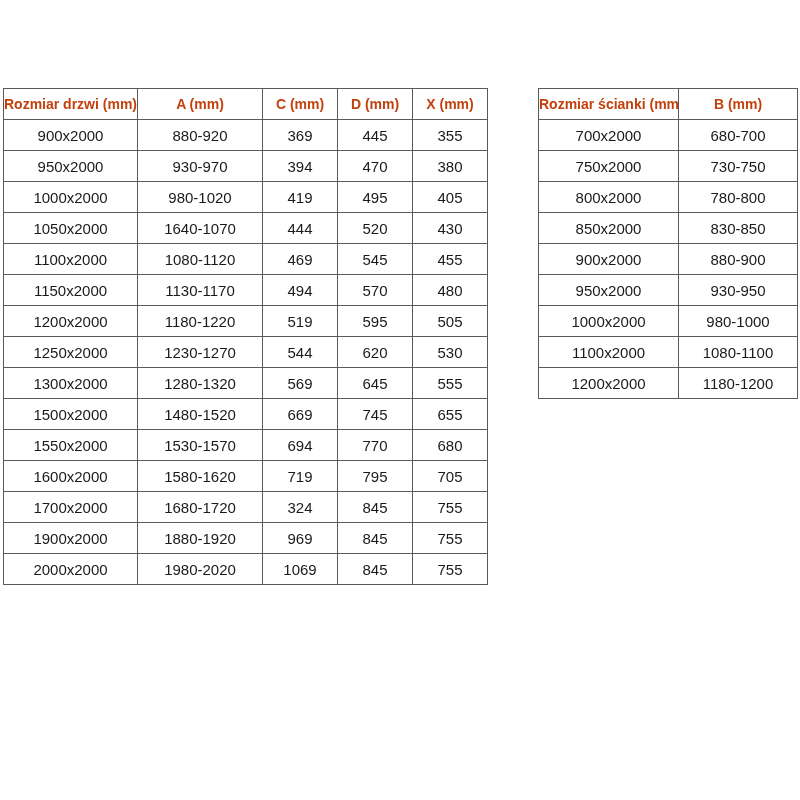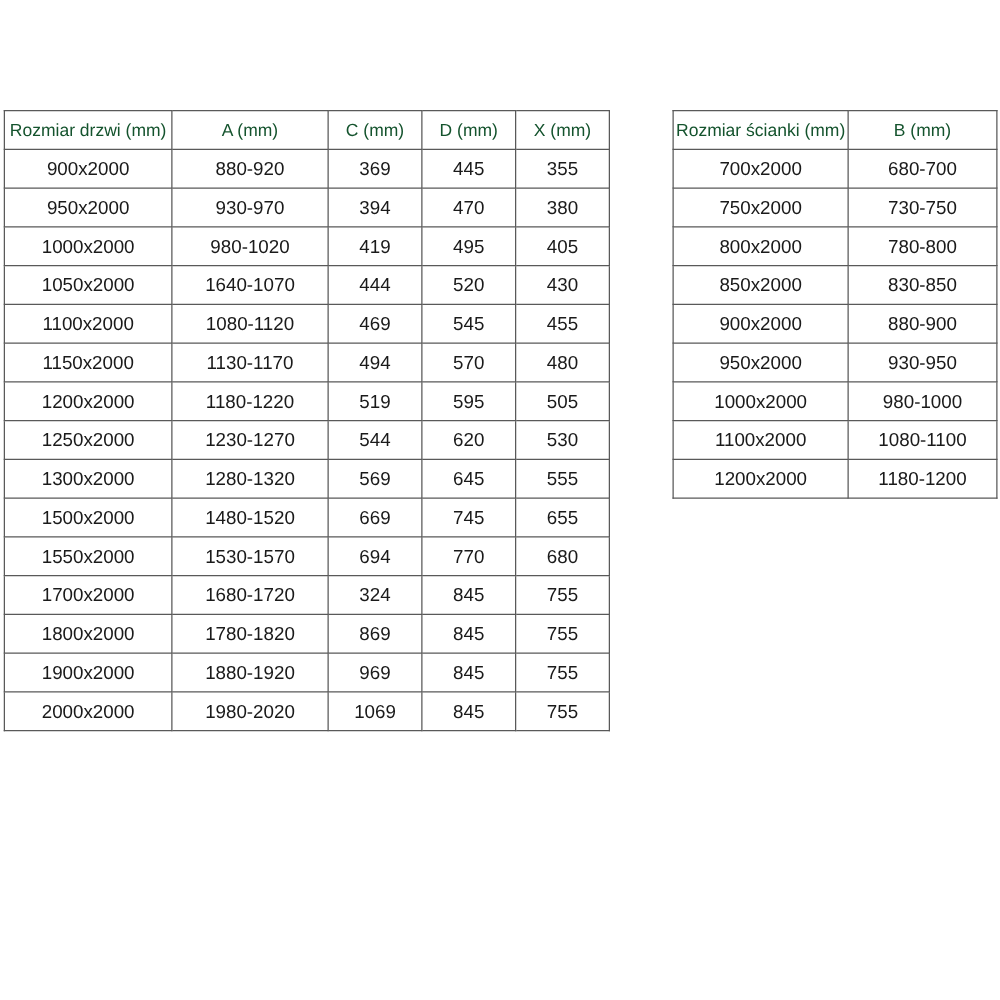--- a/index.html
+++ b/index.html
@@ -26,22 +26,22 @@
   table.spec td {
     border: 1px solid #595959;
     text-align: center;
     vertical-align: middle;
     height: 31px;
     white-space: nowrap;
     overflow: hidden;
   }
   table.spec th {
     font-size: 14px;
-    font-weight: normal;
-    color: #14532d;
+    font-weight: bold;
+    color: #c2410c;
   }
   table.spec td {
     font-size: 15px;
     font-weight: normal;
     color: #1a1a1a;
   }
   #door-table {
     left: 3px;
     top: 88px;
     width: 484px;
@@ -145,30 +145,30 @@
           <td>655</td>
         </tr>
         <tr>
           <td>1550x2000</td>
           <td>1530-1570</td>
           <td>694</td>
           <td>770</td>
           <td>680</td>
         </tr>
         <tr>
+          <td>1600x2000</td>
+          <td>1580-1620</td>
+          <td>719</td>
+          <td>795</td>
+          <td>705</td>
+        </tr>
+        <tr>
           <td>1700x2000</td>
           <td>1680-1720</td>
           <td>324</td>
-          <td>845</td>
-          <td>755</td>
-        </tr>
-        <tr>
-          <td>1800x2000</td>
-          <td>1780-1820</td>
-          <td>869</td>
           <td>845</td>
           <td>755</td>
         </tr>
         <tr>
           <td>1900x2000</td>
           <td>1880-1920</td>
           <td>969</td>
           <td>845</td>
           <td>755</td>
         </tr>

